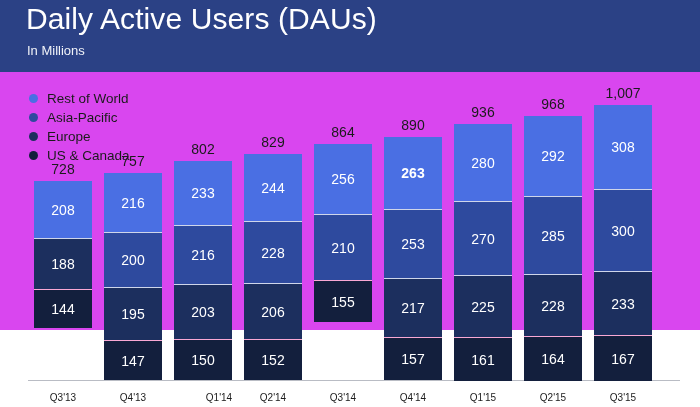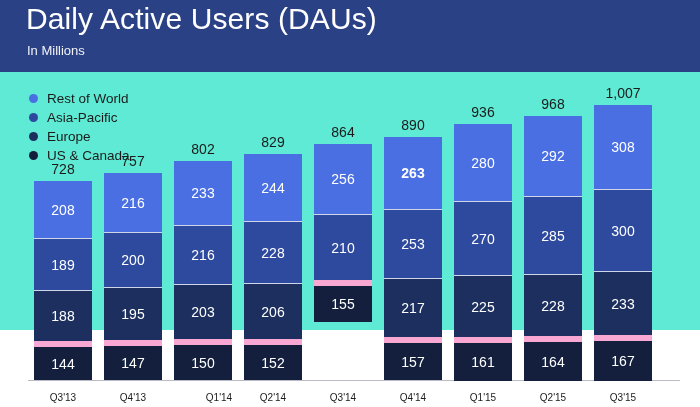--- a/index.html
+++ b/index.html
@@ -10,21 +10,21 @@
     width: 700px;
     height: 407px;
     background: #ffffff;
     font-family: "Liberation Sans", sans-serif;
     overflow: hidden;
   }
   #root {
     position: relative;
     width: 700px;
     height: 330px;
-    background: #5eead4;
+    background: #d946ef;
   }
 
   
   .header {
     position: absolute;
     left: 0;
     top: 0;
     width: 700px;
     height: 72px;
     background: #2b4185;
@@ -116,21 +116,21 @@
   .bar-seg {
     position: relative;
     width: 58px;
     box-sizing: border-box;
     border-top: 1px solid #cfd6ea;
     display: flex;
     align-items: center;
     justify-content: center;
   }
   .bar-seg:last-child {
-    border-top: 6px solid #f9a8d4;
+    border-top: 1px solid #f9a8d4;
     align-items: center;
   }
   .bar-seg-value {
     font-size: 14px;
     color: #ffffff;
     line-height: 1;
   }
   .x-label {
     position: absolute;
     bottom: 4px;
@@ -171,23 +171,20 @@
     </div>
 
   <div class="plot" id="plot">
     <div class="axis-line"></div>
   <div class="bar-group" style="left: 34px; height: 199px;">
         <div class="bar-total" style="top: -20px;">728</div>
         <div class="bar-stack" style="height: 199px;">
           <div class="bar-seg" style="height: 57px; background: rgb(74, 111, 227); border-top: none;">
             <span class="bar-seg-value">208</span>
           </div>
-          <div class="bar-seg" style="height: 52px; background: rgb(46, 74, 158);">
-            <span class="bar-seg-value">189</span>
-          </div>
           <div class="bar-seg" style="height: 51px; background: rgb(28, 47, 94);">
             <span class="bar-seg-value">188</span>
           </div>
           <div class="bar-seg" style="height: 39px; background: rgb(19, 31, 61);">
             <span class="bar-seg-value">144</span>
           </div>
         </div>
       </div>
       <div class="x-label" style="left: 34px;">Q3'13</div>
       <div class="bar-group" style="left: 104px; height: 207px;">

